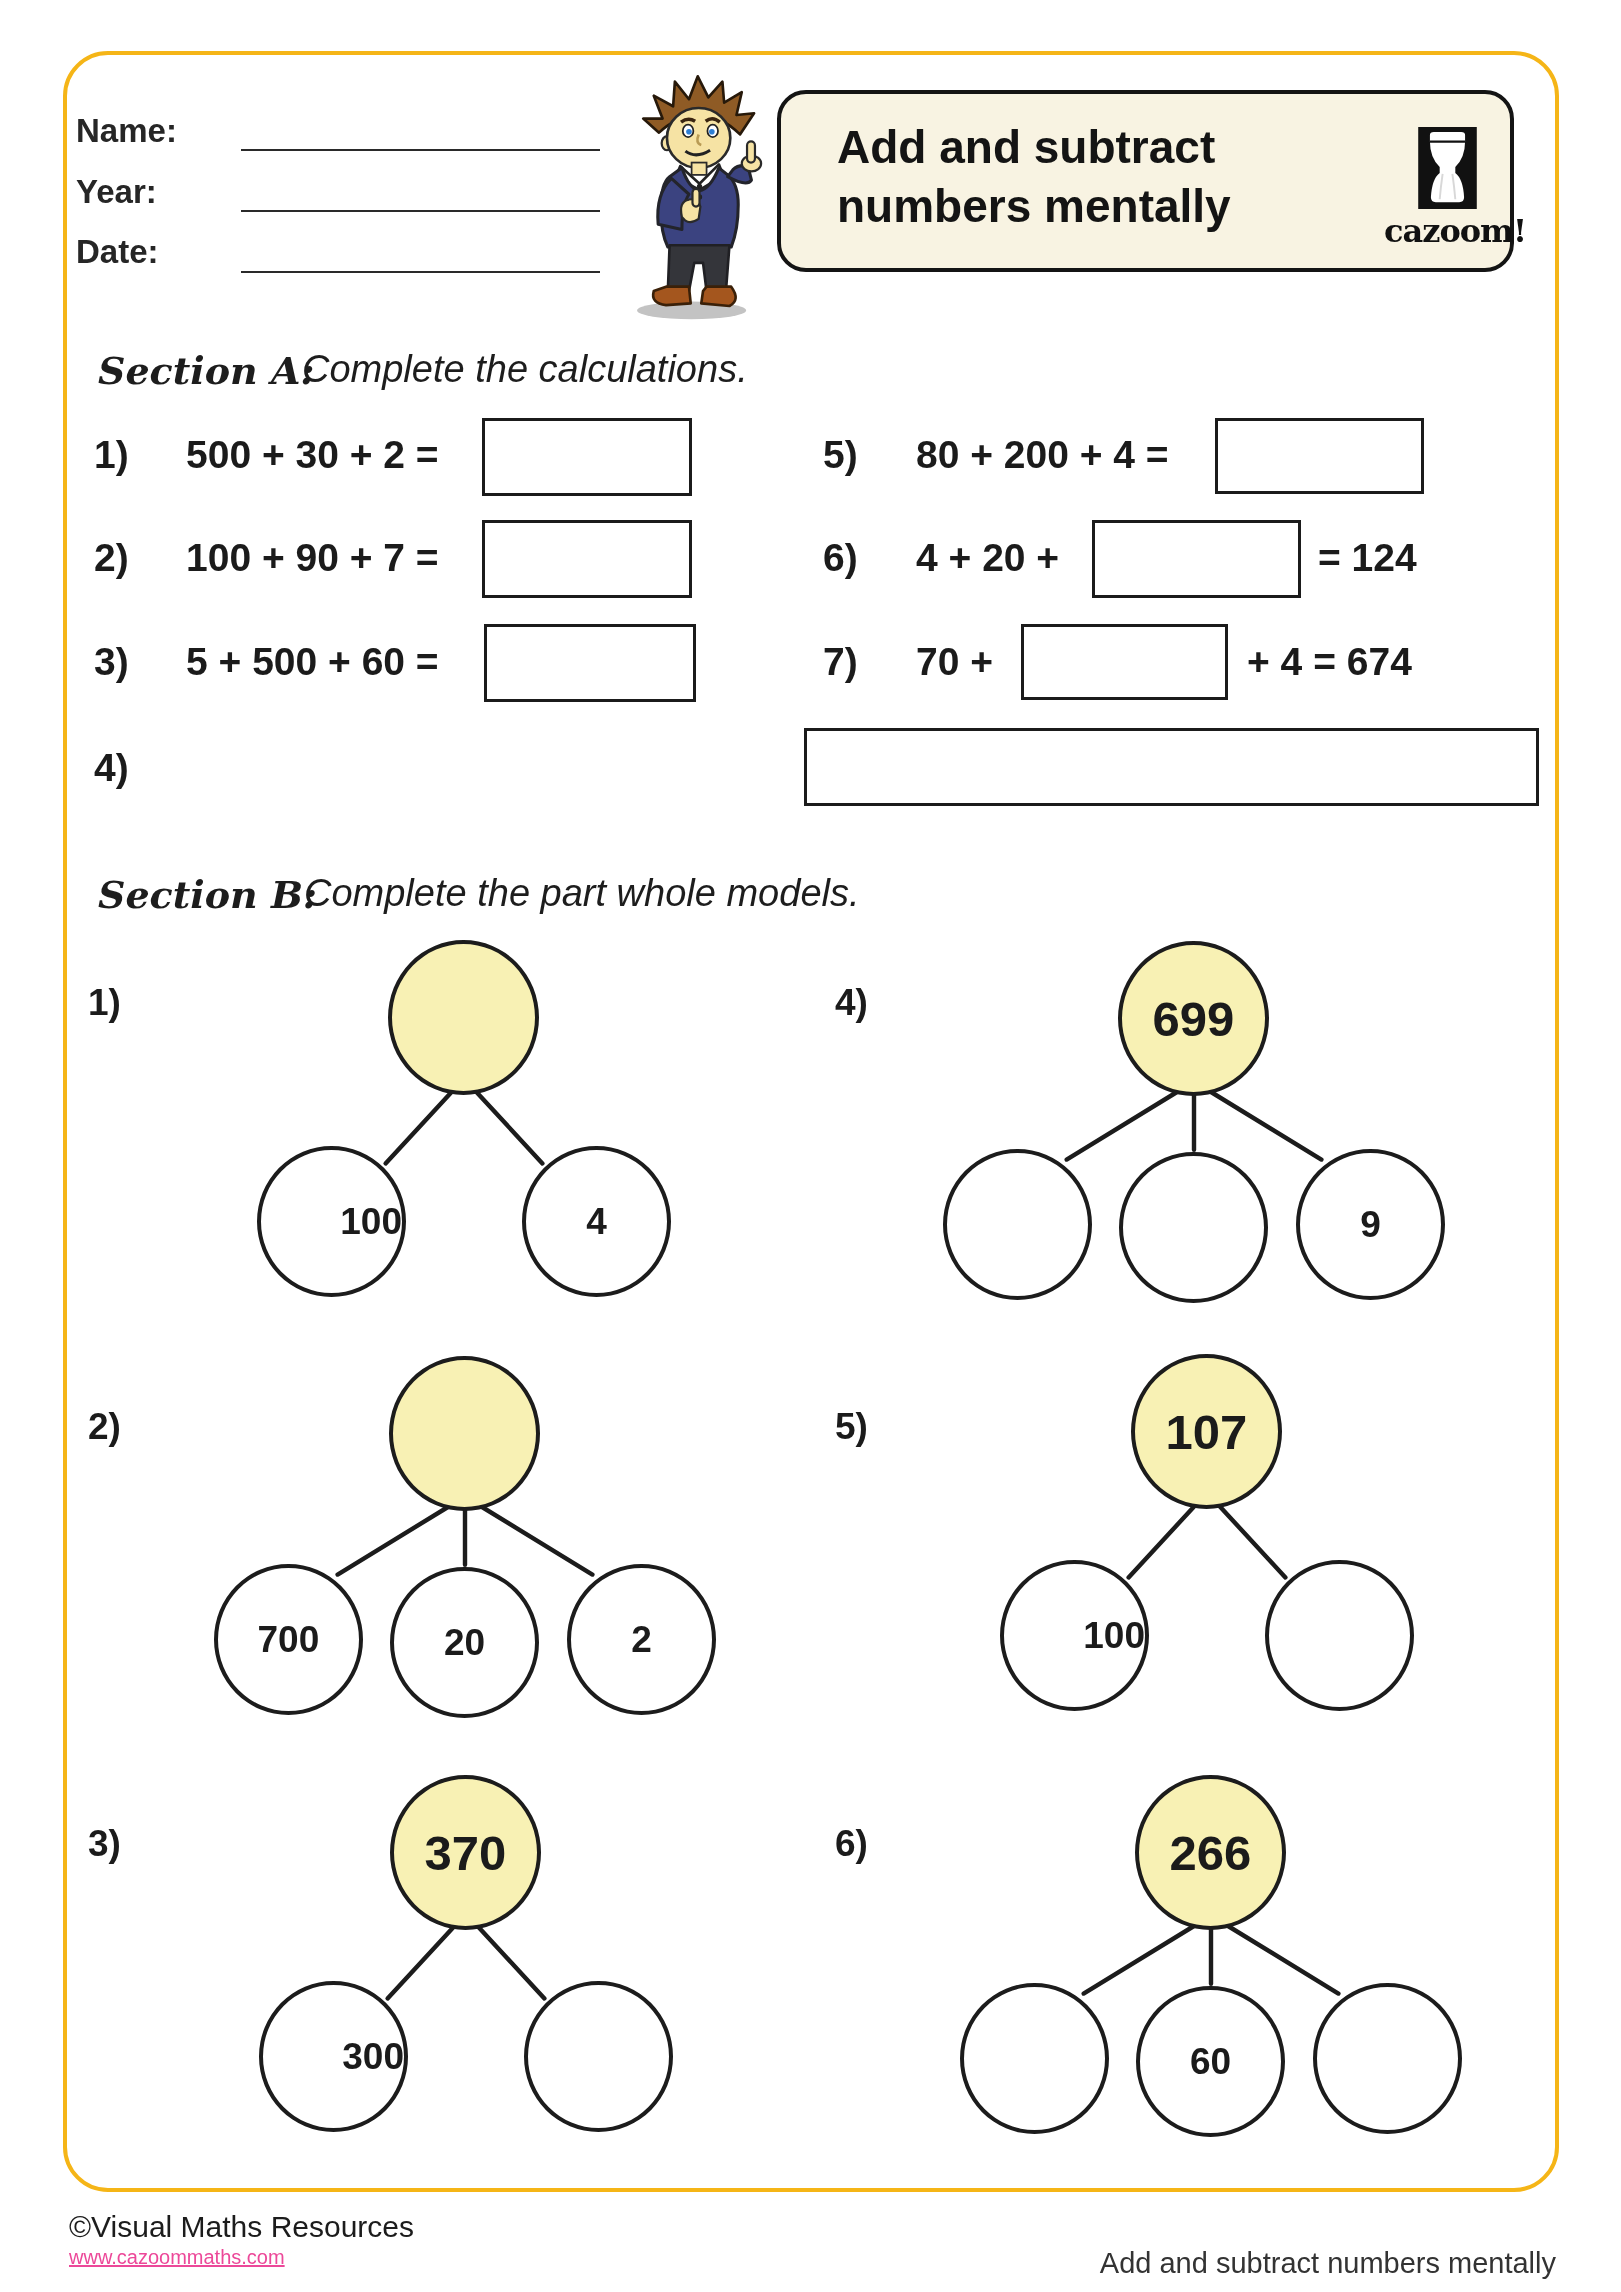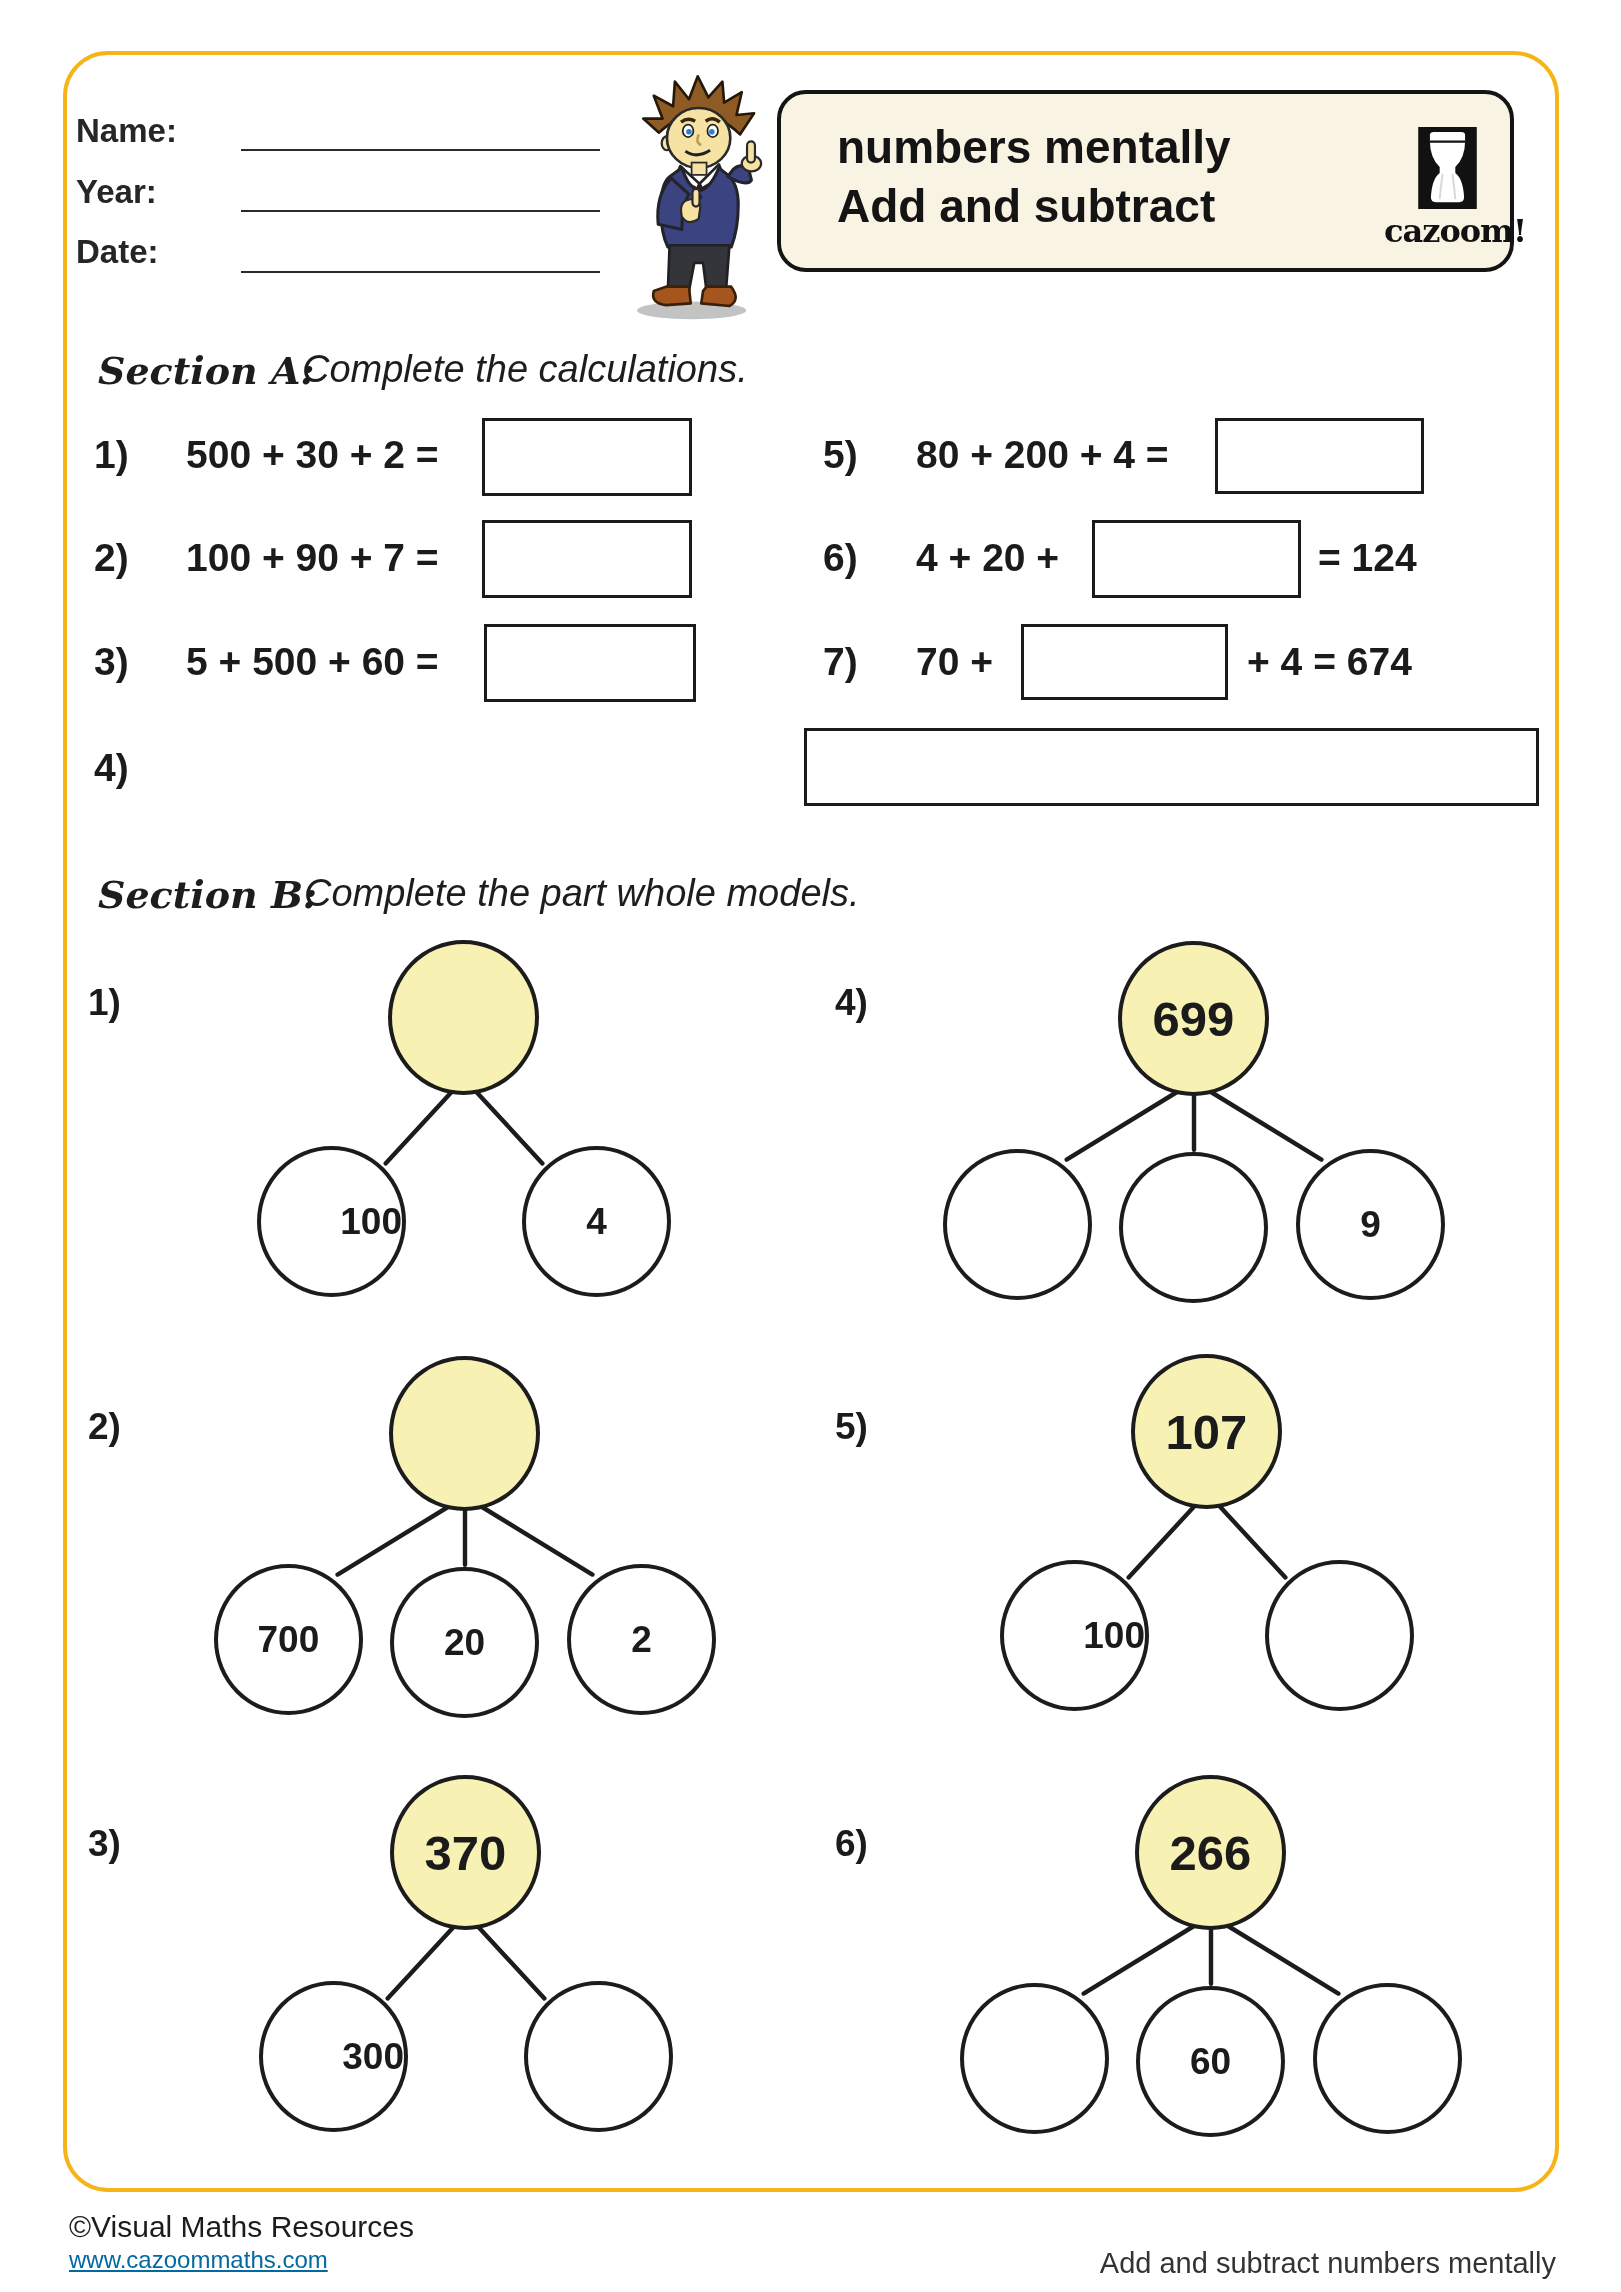--- a/index.html
+++ b/index.html
@@ -31,21 +31,21 @@
         font-size:37px;font-weight:bold;color:#1b1b1b;}
   .whole{left:179px;top:1px;width:151px;height:155px;background:#F8F1B4;font-size:49px;}
   .p2a{left:48px;top:207px;width:149px;height:151px;justify-content:flex-end;}
   .p2b{left:313px;top:207px;width:149px;height:151px;}
   .p3a{left:3.9px;top:209px;width:149px;height:151px;justify-content:center;}
   .p3b{left:180px;top:212px;width:149px;height:151px;}
   .p3c{left:357px;top:209px;width:149px;height:151px;}
   .mnum{position:absolute;font-size:37px;font-weight:bold;color:#1b1b1b;}
   
   .foot-copy{position:absolute;left:69px;top:2210px;font-size:30px;color:#1c1c1c;white-space:nowrap;}
-  .foot-link{position:absolute;left:69px;top:2246px;font-size:24px;color:#0369a1;text-decoration:underline;white-space:nowrap;}
+  .foot-link{position:absolute;left:69px;top:2246px;font-size:20px;color:#ec4899;text-decoration:underline;white-space:nowrap;}
   .foot-title{position:absolute;right:65px;top:2247px;font-size:29px;color:#333;white-space:nowrap;}
 </style>
 </head>
 <body>
 
 <div id="page">
   <div class="gold-frame"></div>
 
   <div class="field-label" style="top:112px">Name:</div>
   <div class="write-line" style="top:149px"></div>
@@ -78,22 +78,22 @@
     <path d="M136,132 Q158,144 163,136 L159,120 Q148,118 142,124 Z" fill="#3b4380" stroke="#23242b" stroke-width="3.5" stroke-linejoin="round"></path>
     <ellipse cx="163" cy="117" rx="11" ry="9" fill="#f6e3a4" stroke="#2a2a2a" stroke-width="2.5"></ellipse>
     <rect x="158" y="92" width="9" height="24" rx="4.5" fill="#f6e3a4" stroke="#2a2a2a" stroke-width="2.5"></rect>
     <path d="M70,210 L68,262 L92,262 L98,230 L108,230 L112,262 L134,262 L138,210 Z" fill="#34353a" stroke="#202024" stroke-width="3" stroke-linejoin="round"></path>
     <path d="M52,262 Q48,276 66,278 L94,276 L92,257 L66,257 Z" fill="#a4561e" stroke="#3a2008" stroke-width="3" stroke-linejoin="round"></path>
     <path d="M108,262 L106,276 L138,279 Q151,272 140,257 L112,257 Z" fill="#a4561e" stroke="#3a2008" stroke-width="3" stroke-linejoin="round"></path>
   </svg>
 
   <div class="title-box">
     <div class="title-text">
+      <div>Add and subtract</div>
       <div>numbers mentally</div>
-      <div>Add and subtract</div>
     </div>
   </div>
 
   <div class="logo">
     <svg width="59" height="82" viewBox="0 0 60 84">
       <rect x="0" y="0" width="60" height="84" fill="#111"></rect>
       <path d="M12,8 Q12,5 16,5 L44,5 Q48,5 48,8 L48,15 Q48,31 38,41 L38,47 Q46,53 47,72 Q47,77 42,77 L18,77 Q13,77 13,72 Q14,53 22,47 L22,41 Q12,31 12,15 Z" fill="#fff"></path>
       <line x1="12" y1="15" x2="48" y2="15" stroke="#111" stroke-width="2.5"></line>
       <path d="M25,48 Q23,62 22,74" stroke="#d8d8d8" stroke-width="2" fill="none"></path>
       <path d="M35,48 Q37,62 38,74" stroke="#d8d8d8" stroke-width="2" fill="none"></path>

